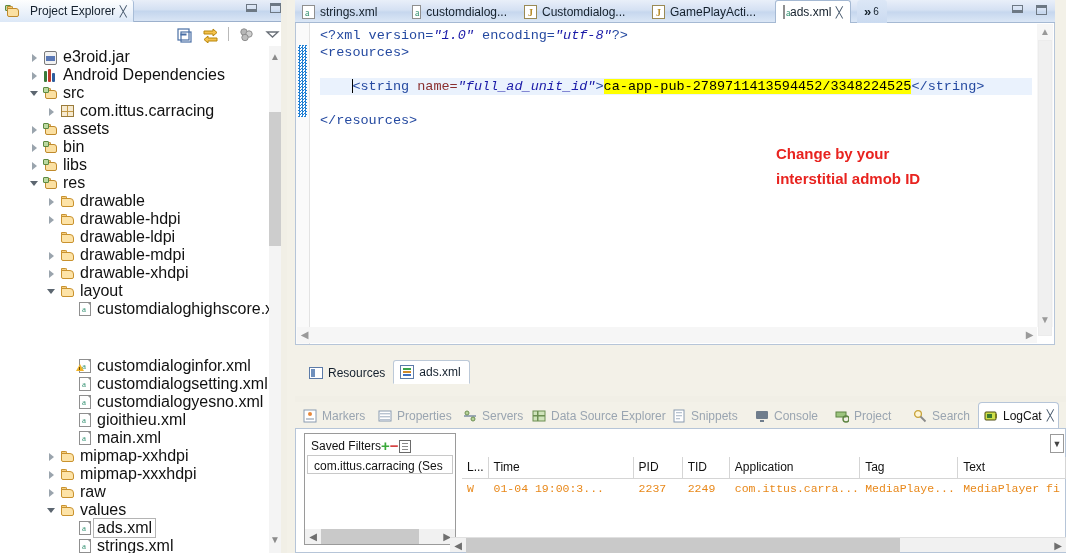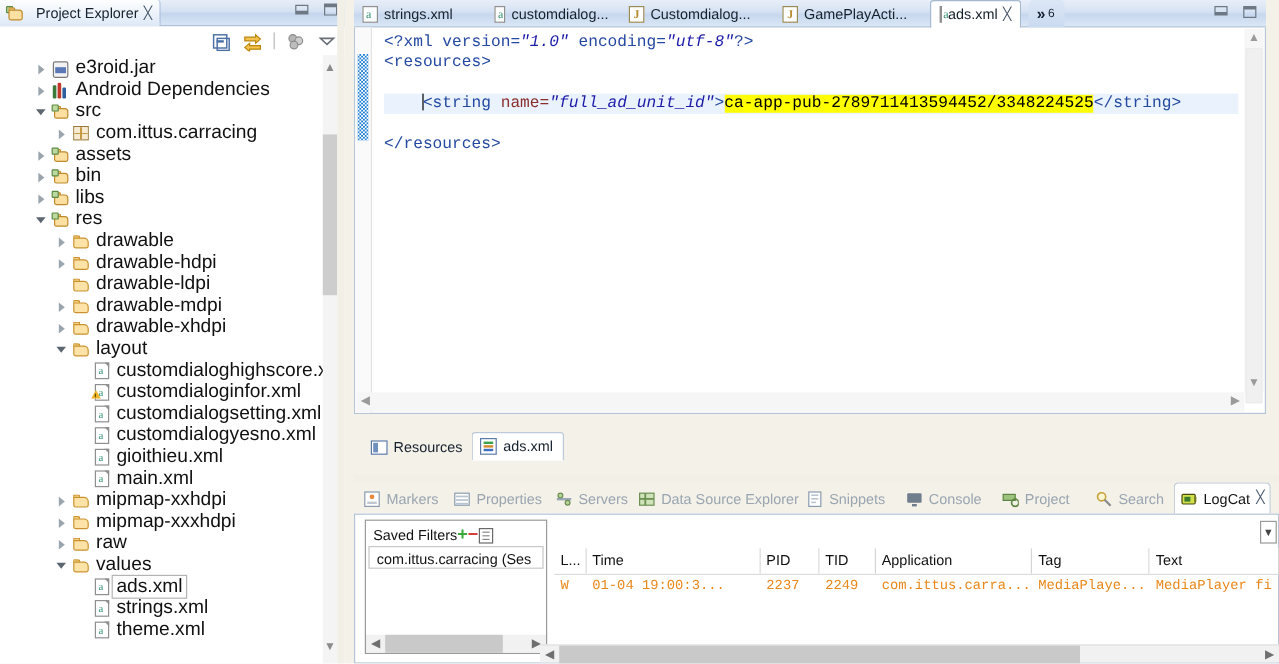--- a/index.html
+++ b/index.html
@@ -433,21 +433,21 @@
           </span>
           <span class="lbl">layout</span>
         </div>
         <div class="row" style="padding-left: 63px;">
           <span class="twisty "></span>
           <span class="ti">
             <span class="ic-xml"></span>
           </span>
           <span class="lbl">customdialoghighscore.xml</span>
         </div>
-        <div class="row" style="padding-left: 63px;">
+        <div class="row" style="padding-left: 63px; margin-top: 39px;">
           <span class="twisty "></span>
           <span class="ti">
             <span class="ic-xml"></span>
             <span class="ic-warn"></span>
           </span>
           <span class="lbl">customdialoginfor.xml</span>
         </div>
         <div class="row" style="padding-left: 63px;">
           <span class="twisty "></span>
           <span class="ti">
@@ -587,20 +587,24 @@
 
       <div class="code">
         <div class="cl"><span class="tk-tag">&lt;?xml version=</span><span class="tk-str">"1.0"</span><span class="tk-tag"> encoding=</span><span class="tk-str">"utf-8"</span><span class="tk-tag">?&gt;</span></div>
         <div class="cl"><span class="tk-tag">&lt;resources&gt;</span></div>
         <div class="cl"> </div>
         <div class="cl hl">    <span class="caret"></span><span class="tk-tag">&lt;string </span><span class="tk-attr">name=</span><span class="tk-str">"full_ad_unit_id"</span><span class="tk-tag">&gt;</span><span class="hl-yellow tk-txt">ca-app-pub-2789711413594452/3348224525</span><span class="tk-tag">&lt;/string&gt;</span></div>
         <div class="cl"> </div>
         <div class="cl"><span class="tk-tag">&lt;/resources&gt;</span></div>
       </div>
 
+      <div class="annot">
+        <div>Change by your</div>
+        <div>interstitial admob ID</div>
+      </div>
 
       <div class="ed-vscroll">
         <div class="a" style="top:0">▲</div>
         <div class="thumb"></div>
         <div class="a" style="bottom:0">▼</div>
       </div>
       <div class="ed-hscroll">
         <div class="a" style="left:0">◀</div>
         <div class="a" style="right:0">▶</div>
       </div>

